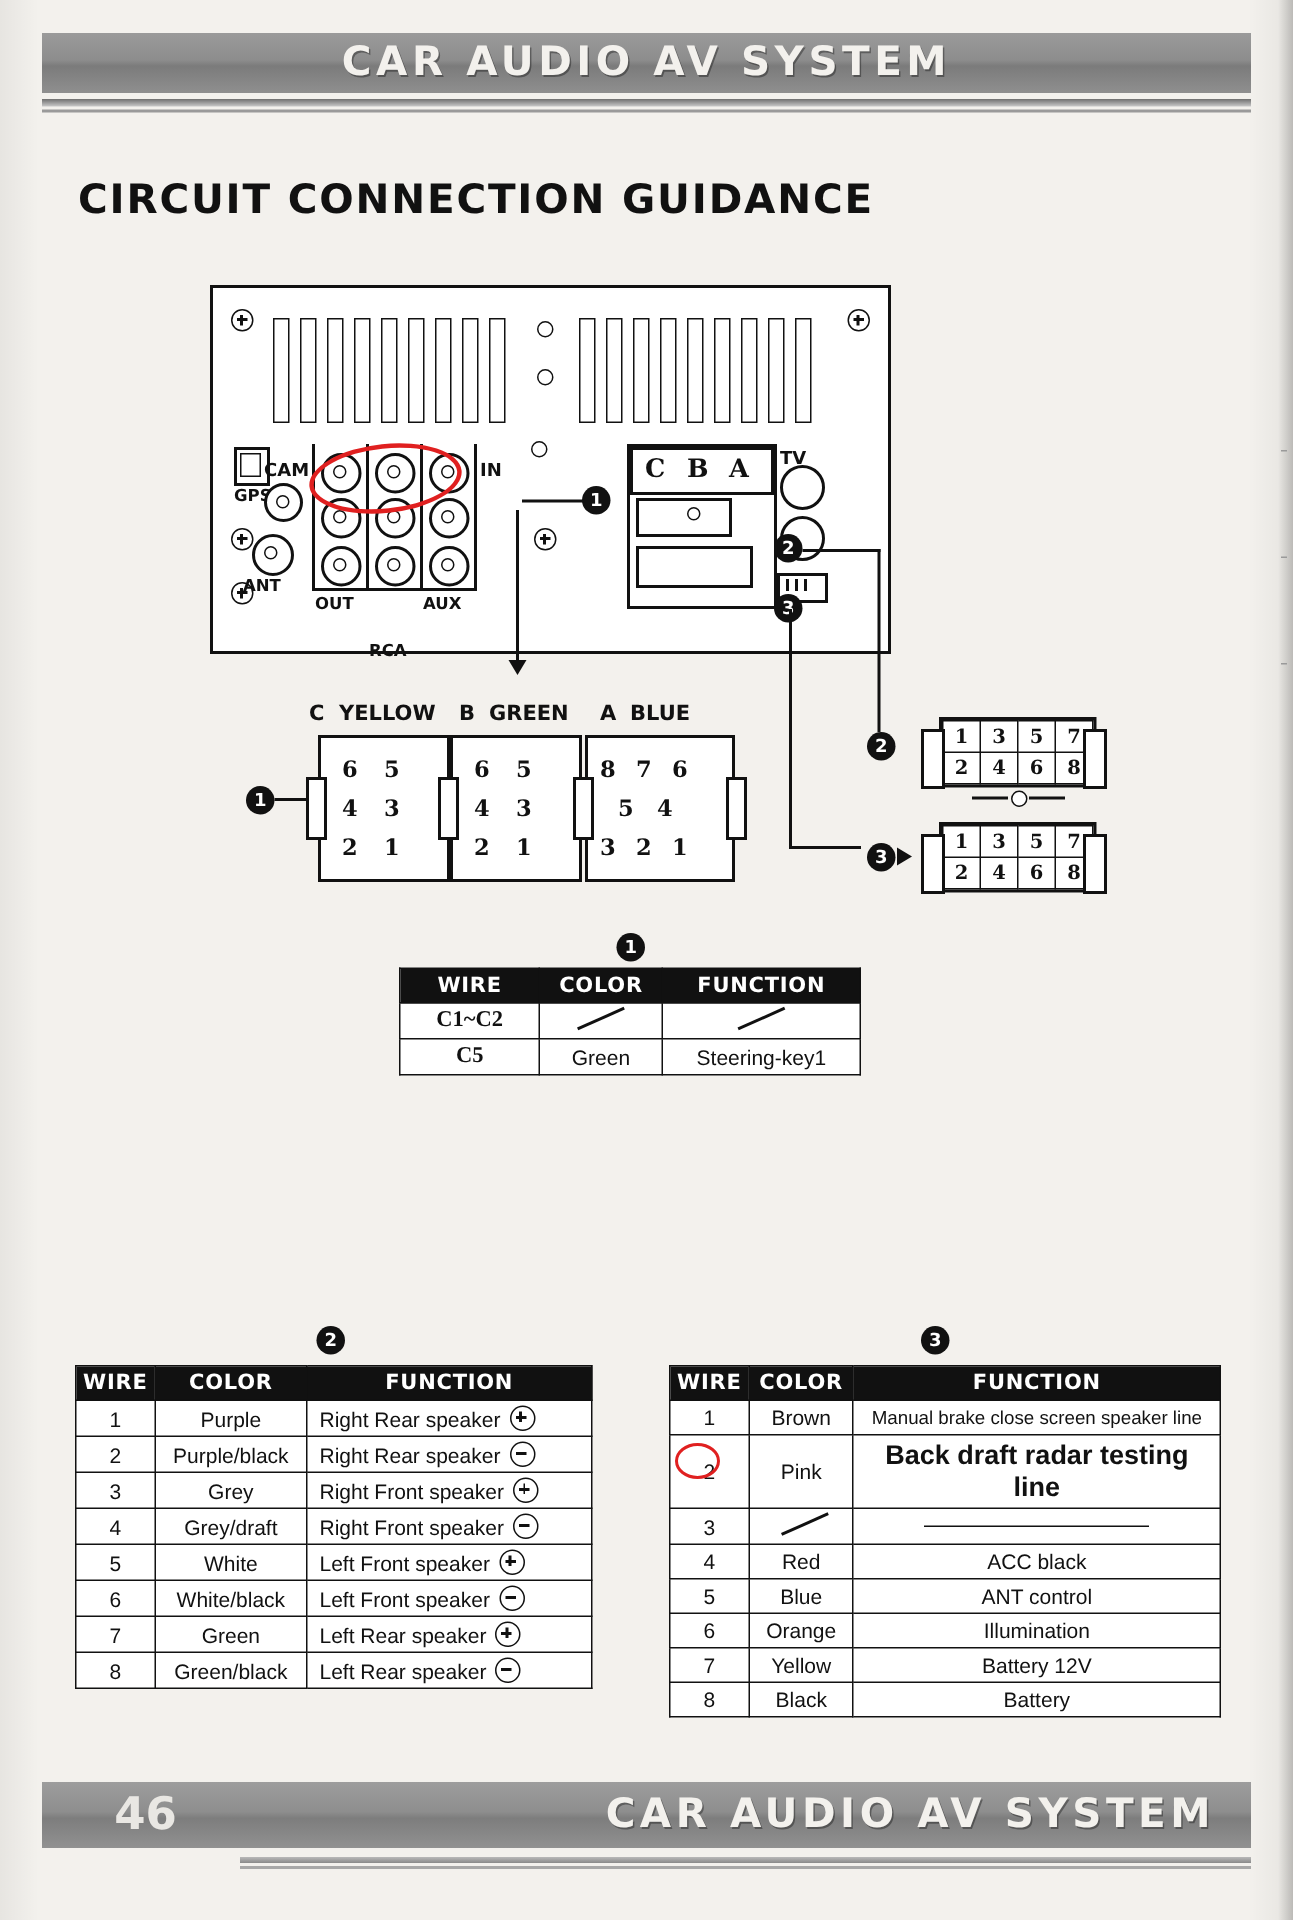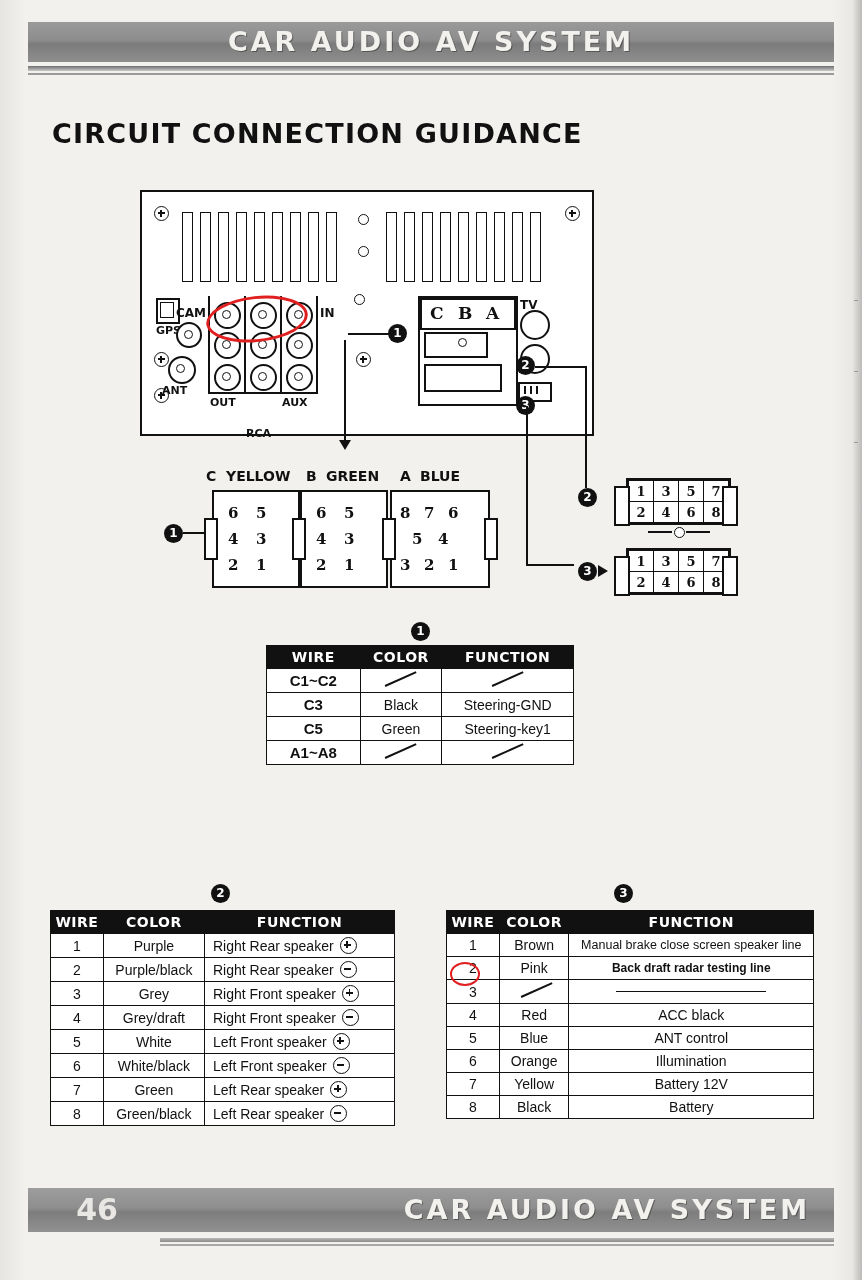--- a/index.html
+++ b/index.html
@@ -105,21 +105,21 @@
   table.dt th{
     background:#111;color:#fff;font-size:14px;font-weight:bold;
     font-family:"DejaVu Sans",sans-serif;letter-spacing:.5px;padding:3px 4px;
     border:1px solid #111;
   }
   table.dt td{
     border:1px solid #111;font-size:14px;text-align:center;padding:3px 4px;
     font-family:"Liberation Sans",sans-serif;
   }
   .t1{left:266px;top:645px;width:308px;}
-  .t1 td.w{font-weight:bold;font-family:Liberation Sans, sans-serif;font-size:15px;}
+  .t1 td.w{font-weight:bold;font-family:Liberation Serif, serif;font-size:15px;}
   .slash{display:inline-block;width:40px;height:14px;position:relative;}
   .slash::after{content:"";position:absolute;left:4px;top:13px;width:34px;height:1.6px;background:#111;transform:rotate(-24deg);transform-origin:left center;}
   .slashwide{display:inline-block;width:150px;height:12px;position:relative;}
   .slashwide::after{content:"";position:absolute;left:0;top:6px;width:150px;height:1.4px;background:#111;}
 
   .t2{left:50px;top:910px;width:345px;}
   .t2 td.lbltxt{text-align:left;padding-left:8px;}
   .t3{left:446px;top:910px;width:368px;}
 
   .pm{display:inline-block;width:15px;height:15px;border:1.5px solid #111;border-radius:50%;position:relative;vertical-align:-3px;margin-left:6px;}
@@ -387,33 +387,23 @@
     <th style="width:96px;">WIRE</th>
     <th style="width:78px;">COLOR</th>
     <th style="width:134px;">FUNCTION</th>
   </tr>
   <tr>
     <td class="w">C1~C2</td>
     <td><span class="slash"></span></td>
     <td><span class="slash"></span></td>
   </tr>
   <tr>
-    <td class="w">C3</td>
-    <td>Black</td>
-    <td>Steering-GND</td>
-  </tr>
-  <tr>
     <td class="w">C5</td>
     <td>Green</td>
     <td>Steering-key1</td>
-  </tr>
-  <tr>
-    <td class="w">A1~A8</td>
-    <td><span class="slash"></span></td>
-    <td><span class="slash"></span></td>
   </tr>
 </tbody>
   </table>
 
 <div class="numcirc" style="left:211px;top:884px;">2</div>
 <table class="dt t2">
   <tbody>
       <tr>
     <th style="width:44px;">WIRE</th>
     <th style="width:96px;">COLOR</th>
@@ -471,21 +461,21 @@
     <th style="width:258px;">FUNCTION</th>
   </tr>
   <tr>
     <td>1</td>
     <td>Brown</td>
     <td style="font-size:12.5px;">Manual brake close screen speaker line</td>
   </tr>
   <tr>
     <td>2</td>
     <td>Pink</td>
-    <td style="font-size:12px;font-weight:bold;">Back draft radar testing line</td>
+    <td style="font-size:18px;font-weight:bold;">Back draft radar testing line</td>
   </tr>
   <tr>
     <td>3</td>
     <td><span class="slash" style="width:34px;"></span></td>
     <td><span class="slashwide"></span></td>
   </tr>
   <tr>
     <td>4</td>
     <td>Red</td>
     <td>ACC black</td>

